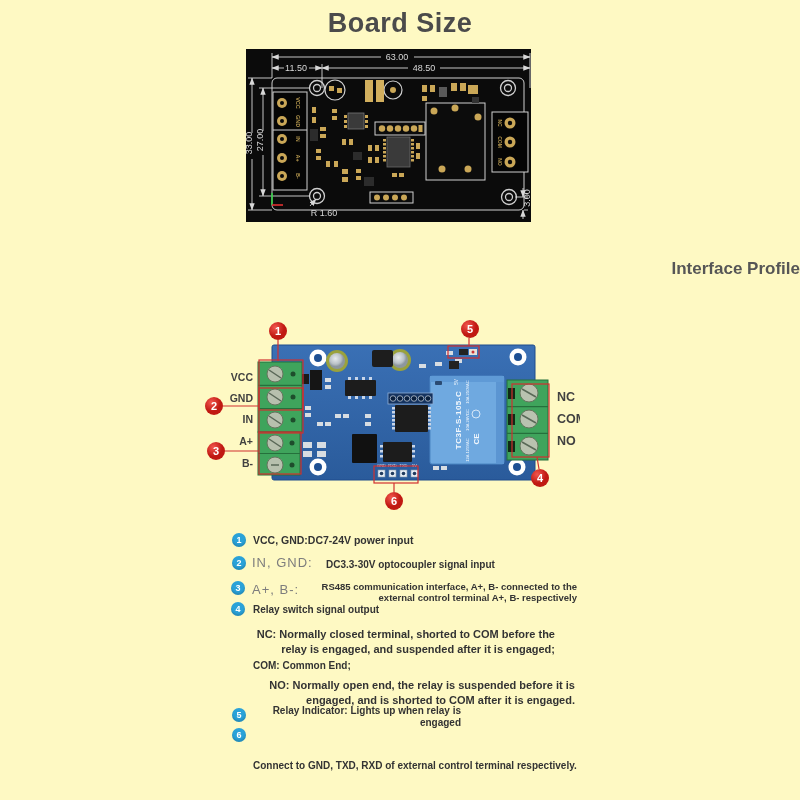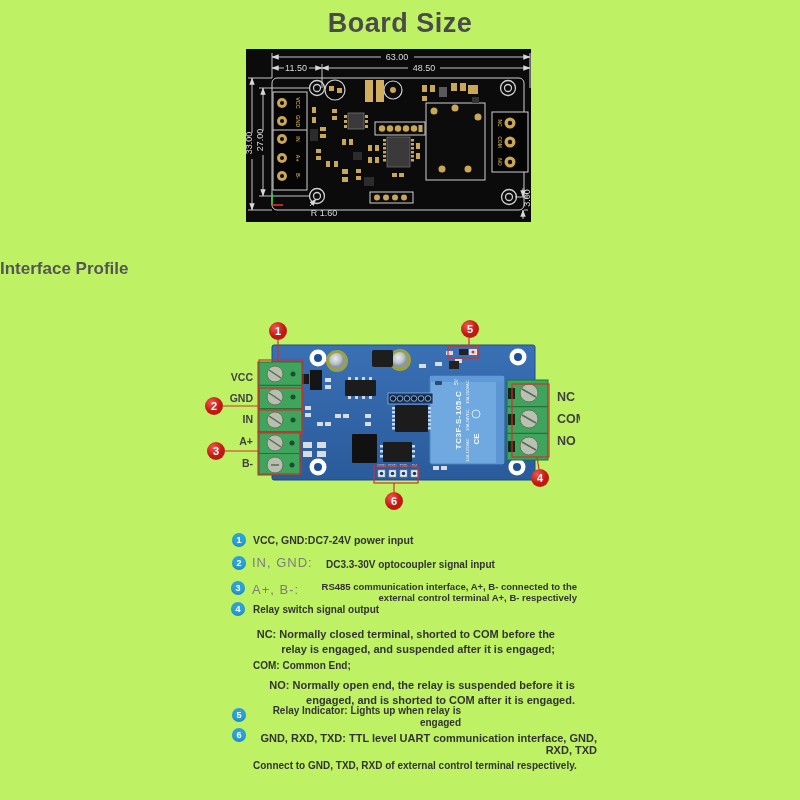--- a/index.html
+++ b/index.html
@@ -1,31 +1,31 @@
 <!DOCTYPE html>
 <html><head>
 <meta charset="utf-8">
 <style>
   * { margin: 0; padding: 0; box-sizing: border-box; }
   html,body { background:#ffffff; }
   .page {
     position: relative;
     width: 800px; height: 800px;
-    background: #bef264;
+    background: #fef9c3;
     font-family: "Liberation Sans", sans-serif;
     overflow: hidden;
   }
   .title-main {
     position: absolute; left: 0; right: 0; top: 8px;
     text-align: center; font-size: 27px; font-weight: bold;
     color: #4b4b4b; letter-spacing: 0.5px;
   }
   .title-sub {
     position: absolute; left: 0; right: 0; top: 259px;
-    text-align: left; font-size: 17px; font-weight: bold;
+    text-align: right; font-size: 17px; font-weight: bold;
     color: #565656;
   }
   .board-black { position: absolute; left: 246px; top: 49px; width: 285px; height: 173px; }
   .board-blue  { position: absolute; left: 205px; top: 318px; width: 375px; height: 200px; }
 
   
   .legend { position: absolute; left: 225px; top: 525px; width: 372px; height: 270px; color: #333; }
   .legend .badge {
     position: absolute; width: 14px; height: 14px; border-radius: 50%;
     background: #2aa2d8; color: #fff; font-size: 9px; font-weight: bold;
@@ -526,18 +526,17 @@
     <span class="badge" style="left:6px; top:77px;">4</span>
     <span class="txt fs10" style="left:28px; top:79px;">Relay switch signal output</span>
     <span class="txt fs11 para" style="left:28px; top:102px; width:302px;">NC: Normally closed terminal, shorted to COM before the relay is engaged, and suspended after it is engaged;</span>
     <span class="txt fs10" style="left:28px; top:135px;">COM: Common End;</span>
     <span class="txt fs11 para" style="left:28px; top:153px; width:322px;">NO: Normally open end, the relay is suspended before it is engaged, and is shorted to COM after it is engaged.</span>
 
     <span class="badge" style="left:7px; top:183px;">5</span>
     <span class="txt fs10" style="left:28px; top:180px; width:208px; line-height:12px;">Relay Indicator: Lights up when relay is engaged</span>
 
     <span class="badge" style="left:7px; top:203px;">6</span>
-    <span class="txt fs11" style="left:30px; top:207px;">GND, RXD, TXD: TTL level UART communication interface, GND, RXD, TXD</span>
     <span class="txt fs10" style="left:28px; top:235px;">Connect to GND, TXD, RXD of external control terminal respectively.</span>
 
   </div>
 
 </div>
 
 </body></html>

